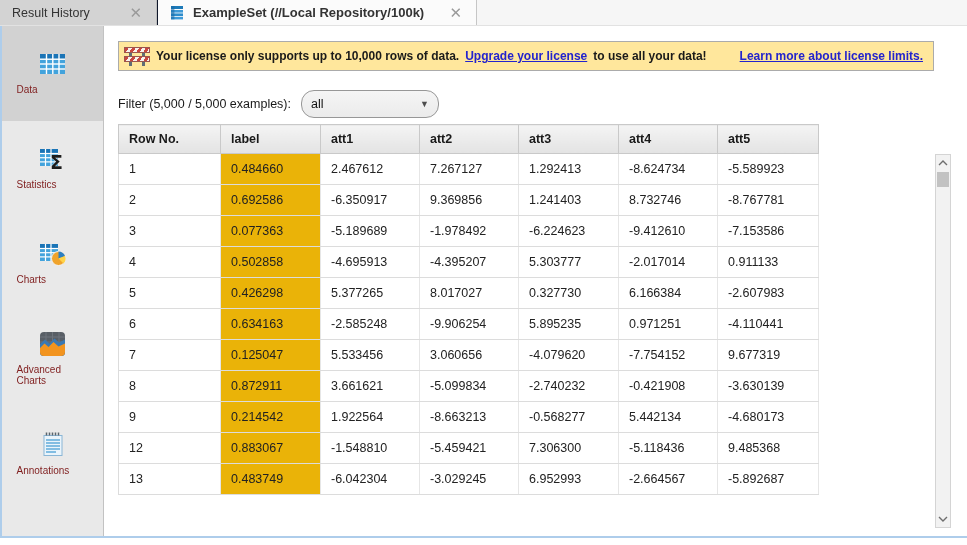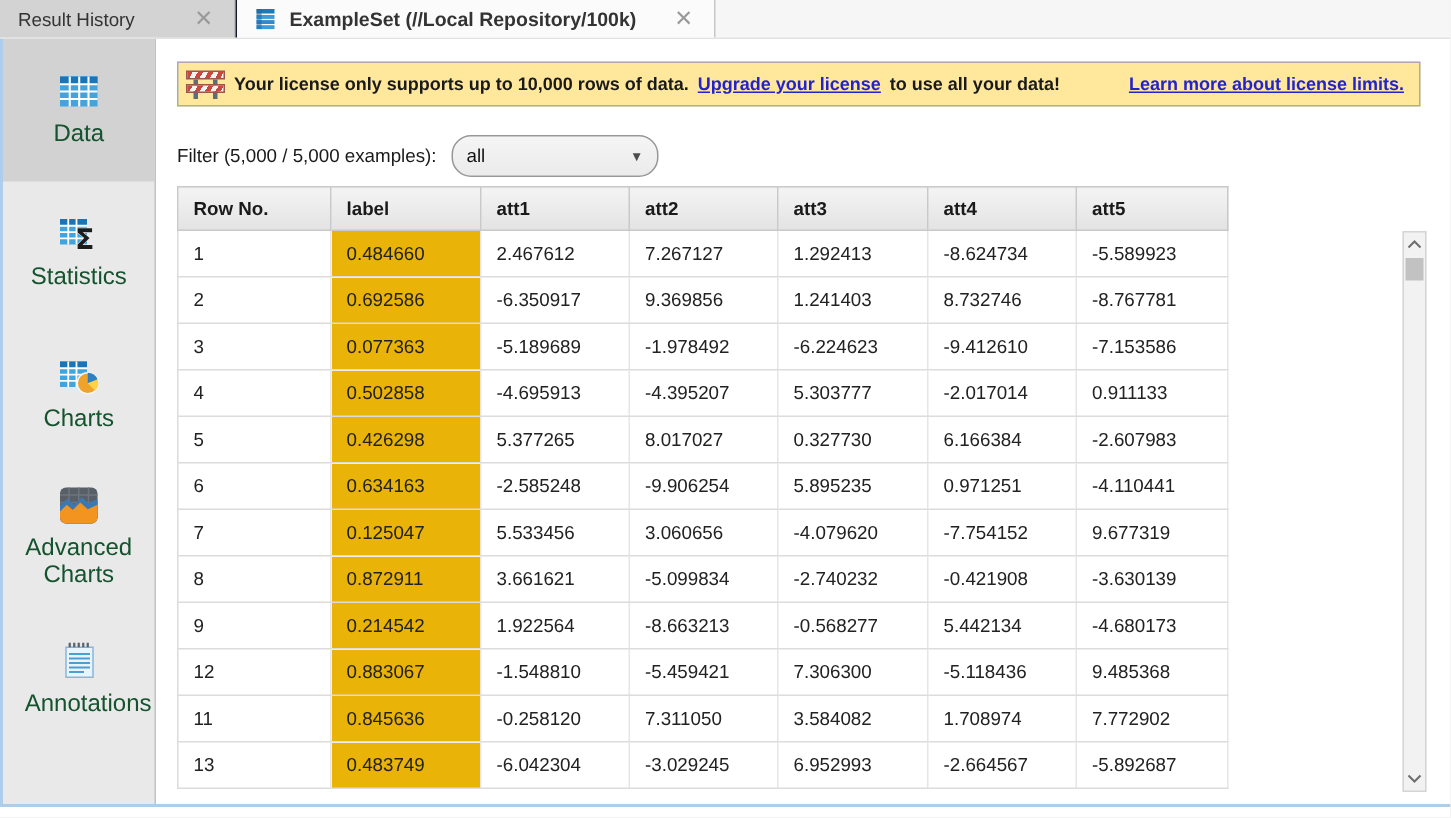--- a/index.html
+++ b/index.html
@@ -14,27 +14,27 @@
   .tab-close { color:#9a9a9a; font-size:15px; font-weight:normal; line-height:1; padding:0 2px; }
   .tab-icon { display:inline-flex; }
 
   
   .main { display:flex; height:512px; border-left:2px solid #aecdeb; border-bottom:2px solid #aecdeb; }
 
   
   .sidebar { width:102px; background:#e9e9e9; border-right:1px solid #c2c2c2; display:flex; flex-direction:column; }
   .side-item { height:95px; display:flex; flex-direction:column; align-items:center; justify-content:center; gap:7px; cursor:default; }
   .side-item.selected { background:#d2d2d2; }
-  .side-label { font-size:16px; color:#14532d; text-align:center; line-height:1.15; width:72px; }
+  .side-label { font-size:10px; color:#7f1d1d; line-height:1.15; width:72px; }
   .side-icon { display:inline-flex; }
 
   
   .content { flex:1; position:relative; background:#fff; }
 
-  .banner { margin:15px 20px 0 14px; height:30px; background:#ffe79c; border:1px solid #ababab;
+  .banner { margin:15px 33px 0 14px; height:30px; background:#ffe79c; border:1px solid #ababab;
             display:flex; align-items:center; gap:6px; padding:0 10px 0 5px; font-size:12px; font-weight:bold; color:#1a1a1a; }
   .banner a, .link { color:#2323cd; text-decoration:underline; font-weight:bold; cursor:pointer; }
   .banner .spacer { flex:1; }
 
   .barrier { position:relative; width:26px; height:22px; flex:0 0 auto; }
   .b-leg { position:absolute; bottom:1px; width:3px; height:13px; background:#5f6d76; }
   .b-leg.l { left:5px; } .b-leg.r { right:5px; }
   .b-bar { position:absolute; left:0; right:0; height:6px; border:1px solid #99564f;
            background:repeating-linear-gradient(120deg,#c9473f 0 3px,#f7f3ee 3px 6px); }
   .b-bar.t { top:2px; } .b-bar.b { top:11px; }
@@ -322,29 +322,20 @@
               <tr>
                 <td>12</td>
                 <td class="label-cell">0.883067</td>
                 <td>-1.548810</td>
                 <td>-5.459421</td>
                 <td>7.306300</td>
                 <td>-5.118436</td>
                 <td>9.485368</td>
               </tr>
               <tr>
-                <td>11</td>
-                <td class="label-cell">0.845636</td>
-                <td>-0.258120</td>
-                <td>7.311050</td>
-                <td>3.584082</td>
-                <td>1.708974</td>
-                <td>7.772902</td>
-              </tr>
-              <tr>
                 <td>13</td>
                 <td class="label-cell">0.483749</td>
                 <td>-6.042304</td>
                 <td>-3.029245</td>
                 <td>6.952993</td>
                 <td>-2.664567</td>
                 <td>-5.892687</td>
               </tr>
             </tbody>
         </table>

